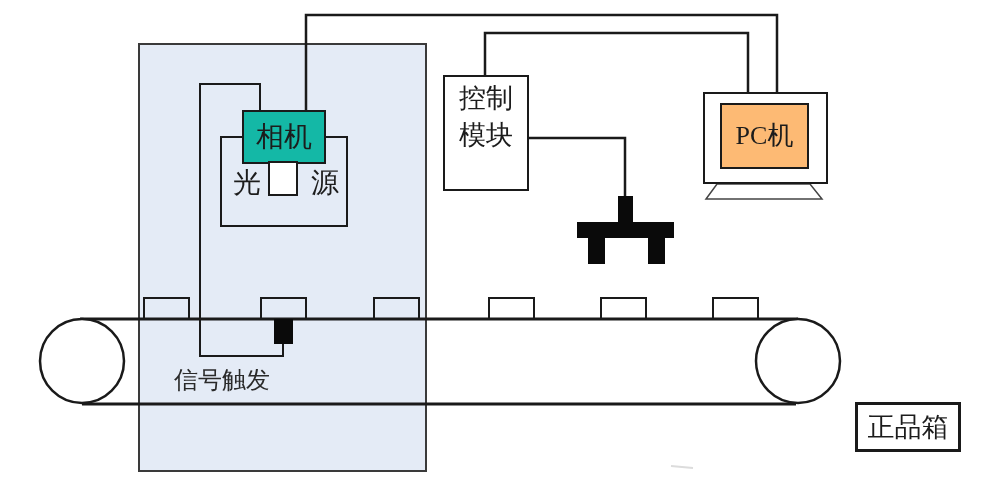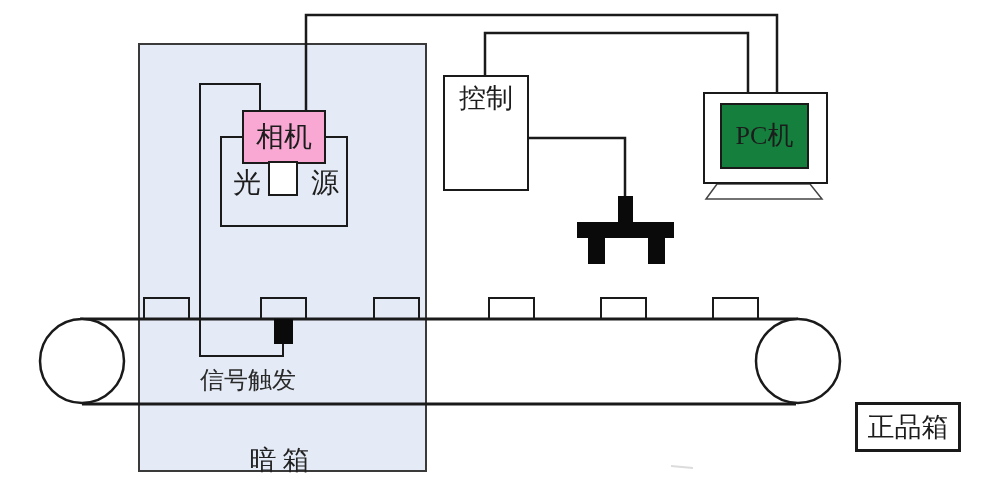--- a/index.html
+++ b/index.html
@@ -21,21 +21,21 @@
     border: 2px solid #3a3a3a;
     box-sizing: border-box;
   }
   .box {
     box-sizing: border-box;
     border: 2px solid #1a1a1a;
     text-align: center;
   }
   .camera-box {
     left: 242px; top: 110px; width: 84px; height: 54px;
-    background: #f9a8d4;
+    background: #14b8a6;
     font-size: 28px; line-height: 50px;
   }
   .light-box {
     left: 220px; top: 136px; width: 128px; height: 91px;
     background: transparent;
   }
   .cjk-label { font-size: 28px; line-height: 1; white-space: nowrap; }
   .light-left  { left: 233px; top: 169px; }
   .light-right { left: 311px; top: 169px; }
   .lens {
@@ -49,35 +49,35 @@
     background: #ffffff;
     font-size: 27px; line-height: 37px;
     padding-top: 3px;
   }
   .pc-outer {
     left: 703px; top: 92px; width: 125px; height: 92px;
     background: #ffffff;
   }
   .pc-screen {
     left: 720px; top: 103px; width: 89px; height: 66px;
-    background: #15803d;
+    background: #fdba74;
     font-size: 26px; line-height: 62px;
   }
   .bin {
     left: 855px; width: 106px;
     background: #ffffff;
     border-width: 3px;
     font-size: 27px;
   }
   .bin-top { top: 295px; height: 49px; line-height: 44px; }
   .bin-bottom { top: 363px; height: 50px; line-height: 45px; margin-top: 39px; }
   .trigger-label {
-    left: 184px; top: 367px; width: 112px;
+    left: 174px; top: 367px; width: 112px;
     font-size: 24px; line-height: 1.1;
-    text-align: right; white-space: nowrap;
+    text-align: left; white-space: nowrap;
     color: #2a2a2a;
   }
   .darkbox-label {
     left: 138px; top: 442px; width: 289px;
     font-size: 27px; text-align: center;
     letter-spacing: 6px;
     color: #222222;
   }
   .belt-item {
     top: 297px; height: 22px; width: 47px;
@@ -134,23 +134,23 @@
   <div class="abs box light-box"></div>
   <div class="abs cjk-label light-left">光</div>
   <div class="abs cjk-label light-right">源</div>
 
   <div class="abs box camera-box">相机</div>
 
   <div class="abs lens"></div>
 
   <div class="abs box module-box">
     <div>控制</div>
+    <div>模块</div>
   </div>
 
   <div class="abs box pc-outer"></div>
   <div class="abs box pc-screen">PC机</div>
 
   <div class="abs trigger-label">信号触发</div>
-  <div class="abs darkbox-label">暗箱</div>
 
   <div class="abs box bin bin-bottom">正品箱</div>
 
 </div>
 
 </body></html>

